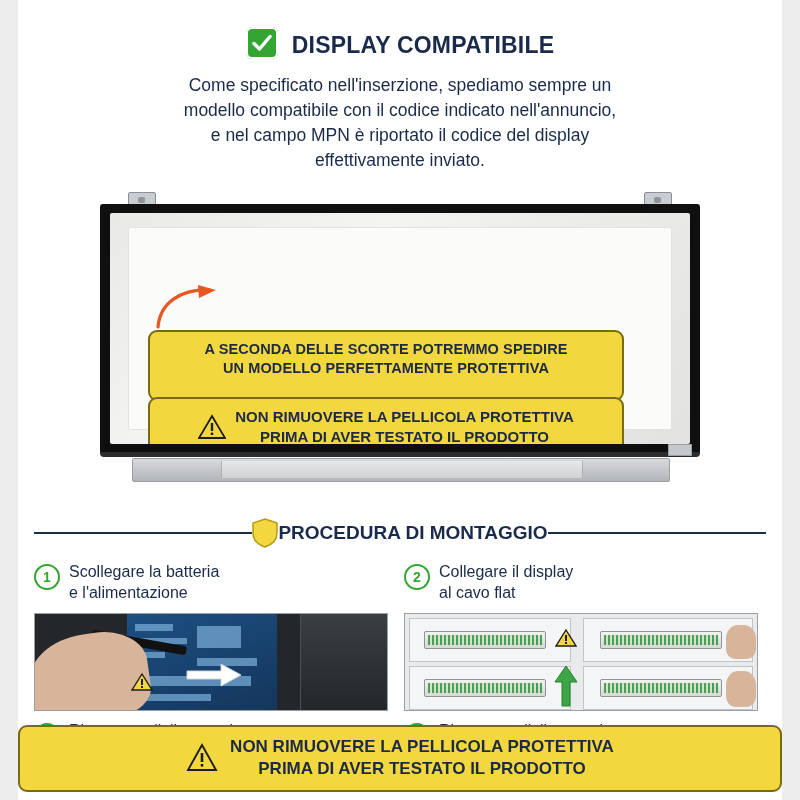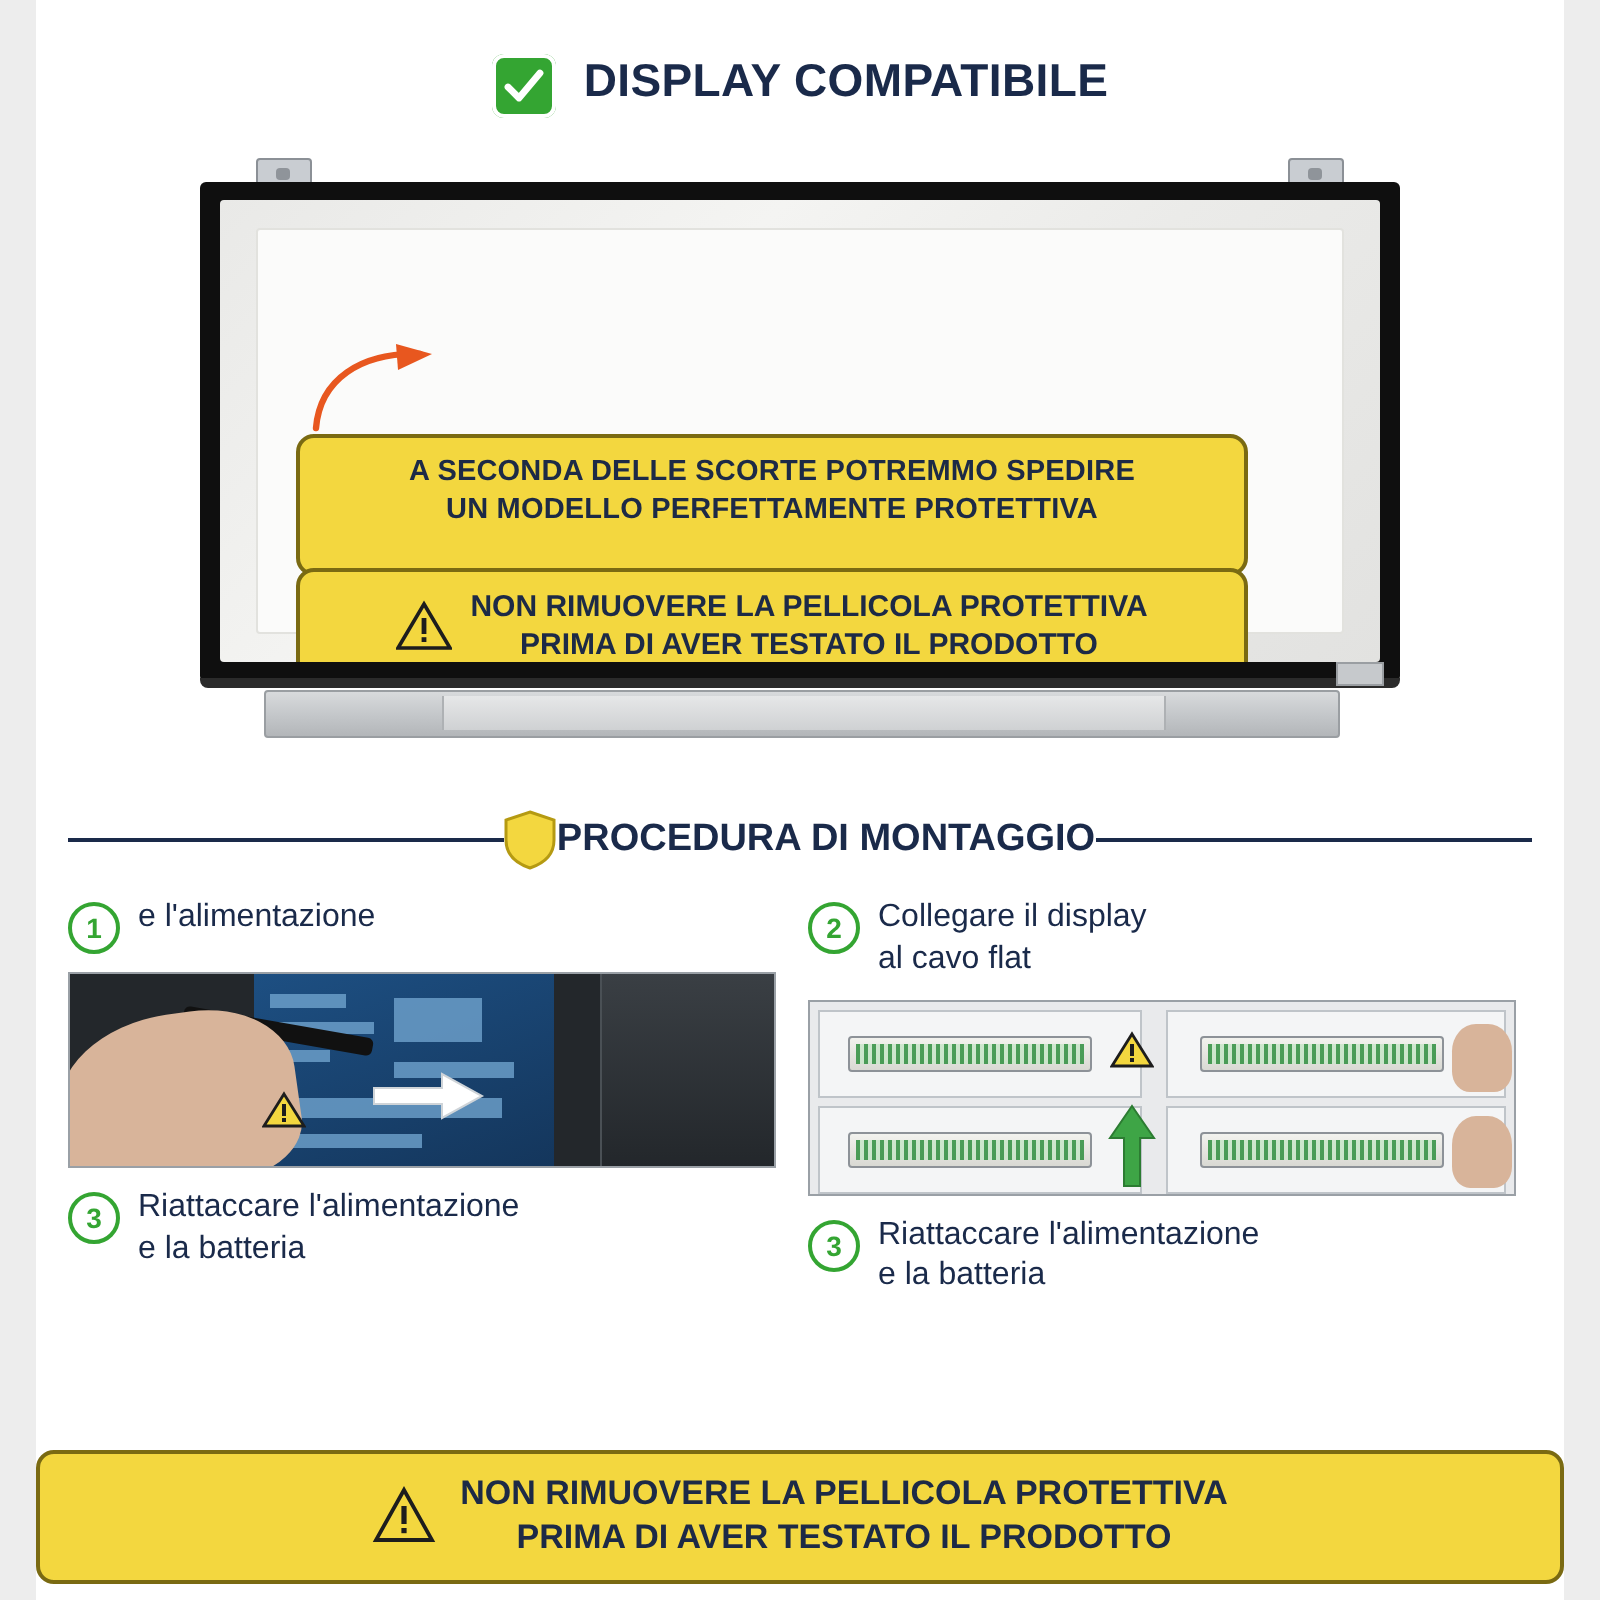--- a/index.html
+++ b/index.html
@@ -34,21 +34,21 @@
   .content {
     position: absolute;
     left: 18px; top: 0;
     width: 764px;
     height: 800px;
   }
 
   
   .header {
     display: flex;
-    align-items: flex-start;
+    align-items: flex-end;
     justify-content: center;
     gap: 14px;
     margin-top: 27px;
   }
   .check-badge {
     width: 32px;
     height: 32px;
     border-radius: 6px;
     background: #34a532;
     position: relative;
@@ -344,20 +344,26 @@
 
     <div class="header">
       <div class="check-badge">
         <svg width="24" height="24" viewBox="0 0 24 24" aria-hidden="true">
           <path d="M4 12.5 L9.5 18 L20 5.5" fill="none" stroke="#ffffff" stroke-width="3.4" stroke-linecap="round" stroke-linejoin="round"></path>
         </svg>
       </div>
       <div class="header-title">DISPLAY COMPATIBILE</div>
     </div>
 
+    <div class="intro">
+      <div>Come specificato nell'inserzione, spediamo sempre un</div>
+      <div>modello compatibile con il codice indicato nell'annuncio,</div>
+      <div>e nel campo MPN è riportato il codice del display</div>
+      <div>effettivamente inviato.</div>
+    </div>
 
     <div class="panel-wrap">
       <div class="tab l"></div>
       <div class="tab r"></div>
 
       <div class="bezel">
         <div class="screen">
           <div class="screen-inner"></div>
 
           <svg class="arrow-curve" viewBox="0 0 70 48">
@@ -398,20 +404,21 @@
       <div class="sec-title">PROCEDURA DI MONTAGGIO</div>
       <div class="sec-rule"></div>
     </div>
 
     <div class="cols">
 
       <div class="col">
         <div class="step">
           <div class="num">1</div>
           <div class="step-text">
+            <div>Scollegare la batteria</div>
             <div>e l'alimentazione</div>
           </div>
         </div>
 
         <div class="photo p-left">
           <div class="board">
             <i style="left:8px;  top:10px; width:38px; height:7px;"></i>
             <i style="left:8px;  top:24px; width:52px; height:6px;"></i>
             <i style="left:8px;  top:38px; width:30px; height:6px;"></i>
             <i style="left:70px; top:12px; width:44px; height:22px;"></i>

